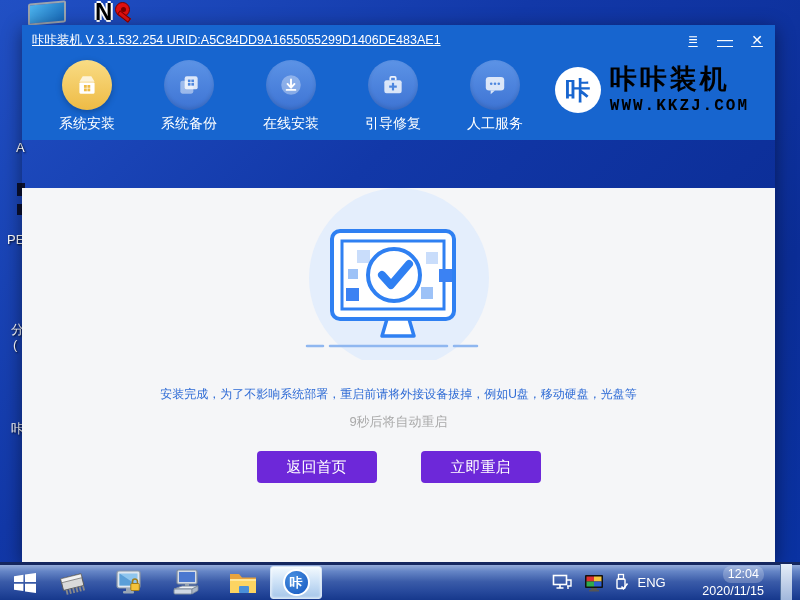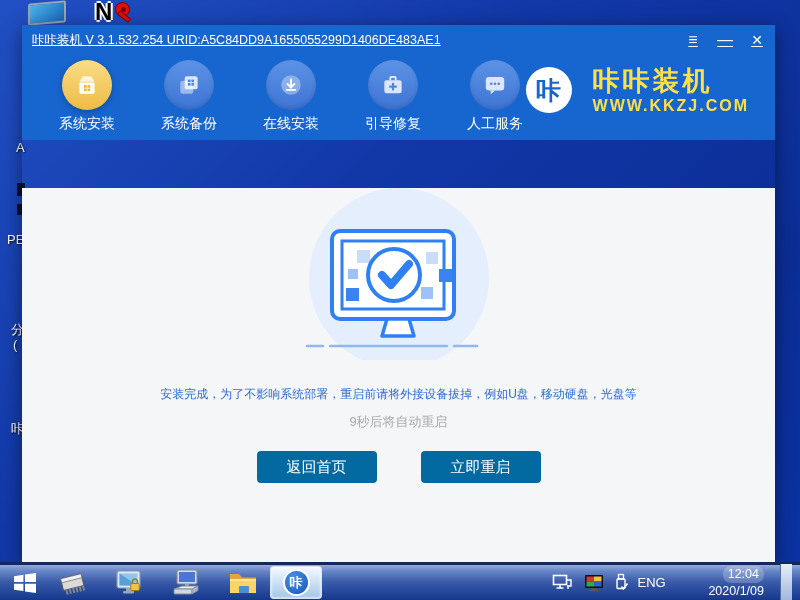--- a/index.html
+++ b/index.html
@@ -38,31 +38,31 @@
   .nav-circle { width:50px; height:50px; border-radius:50%; margin:0 auto 5px;
                 display:flex; align-items:center; justify-content:center;
                 background:linear-gradient(180deg,#5c93e6,#3e74d4); box-shadow:inset 0 -2px 4px rgba(0,0,0,.12); }
   .nav-item.active .nav-circle { background:linear-gradient(180deg,#f9dc85,#eebb45);
                 box-shadow:0 2px 6px rgba(0,0,0,.25); }
   .nav-label { color:#fff; font-size:14px; }
 
   .brand { position:absolute; right:26px; top:12px; display:flex; align-items:flex-start; }
   .brand-circle { width:46px; height:46px; border-radius:50%; background:#fff; color:#1765cf;
                   font-size:25px; font-weight:bold; display:flex; align-items:center; justify-content:center; }
-  .brand-text { margin-left:21px; color:#fde047; }
+  .brand-text { margin-left:9px; color:#000000;font-family:Liberation Mono, monospace; }
   .brand-name { font-size:27px; font-weight:bold; letter-spacing:3px; line-height:1.05; }
   .brand-url { font-size:16px; font-weight:bold; letter-spacing:2px; margin-top:2px; }
 
   .content { height:422px; background:#f5f6f8; text-align:center; }
   .illus { width:200px; height:172px; margin:48px auto 0; display:block; }
 
   .message { margin-top:26px; color:#2e6bd5; font-size:12px; }
   .countdown { margin-top:10px; color:#a9a9a9; font-size:13px; }
   .btn-row { margin-top:20px; display:flex; justify-content:center; gap:44px; }
-  .btn { width:120px; height:32px; background:#0369a1; color:#fff; border:none; border-radius:4px;
+  .btn { width:120px; height:32px; background:#6d28d9; color:#fff; border:none; border-radius:4px;
          font-size:15px; font-family:inherit; cursor:pointer; }
 
   
   .taskbar { position:absolute; left:0; bottom:0; width:800px; height:38px; z-index:3;
              border-top:3px solid #15275f;
              background:linear-gradient(180deg,#93abda 0%,#6585c6 18%,#3a5ba8 48%,#27499c 75%,#16388c 100%);
              display:flex; align-items:center; }
   .tb-icon { margin-left:14px; display:flex; align-items:center; justify-content:center; width:34px; height:32px; cursor:pointer; }
   .tb-start { margin-left:8px; }
   .kaka-btn { margin-left:10px; width:52px; height:33px; border:1px solid #d6e4f4; border-radius:3px;
@@ -298,18 +298,18 @@
       <span class="tray-icon">
         <svg width="15" height="19" viewBox="0 0 15 19">
           <rect x="4.5" y="1.5" width="5" height="4.5" fill="none" stroke="#ffffff" stroke-width="1.3"></rect>
           <rect x="3" y="6" width="8" height="9.5" rx="1" fill="none" stroke="#ffffff" stroke-width="1.4"></rect>
           <path d="M7.5 13.5 L9.5 15.8 L13.5 10.5" stroke="#ffffff" stroke-width="1.6" fill="none"></path>
         </svg>
       </span>
       <span class="tray-lang">ENG</span>
       <span class="clock">
         <span class="time">12:04</span><br>
-        <span>2020/1/09</span>
+        <span>2020/11/15</span>
       </span>
       <span class="show-desktop"></span>
     </div>
   </div>
 </div>
 
 </body></html>

